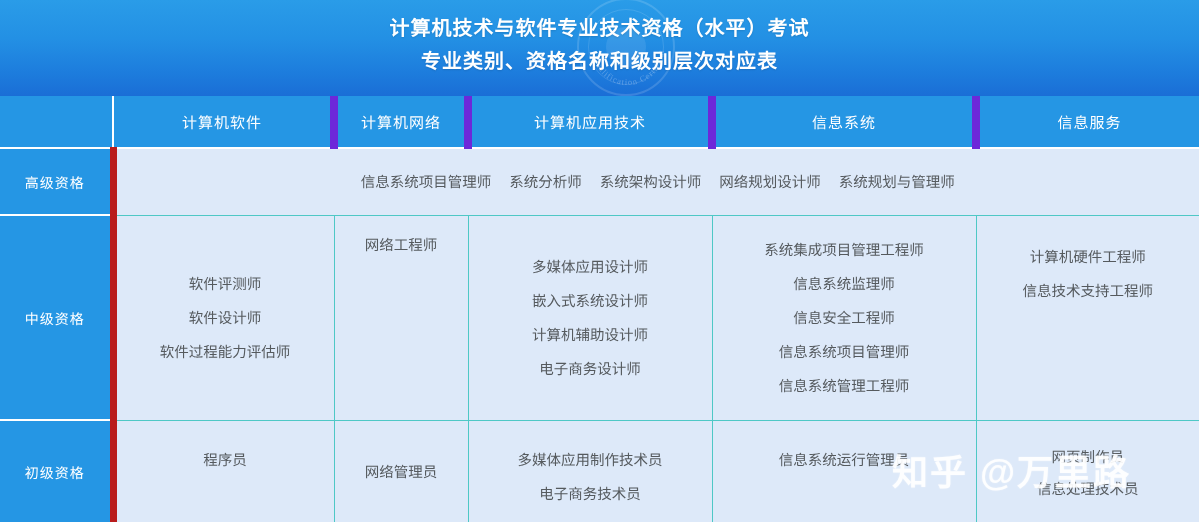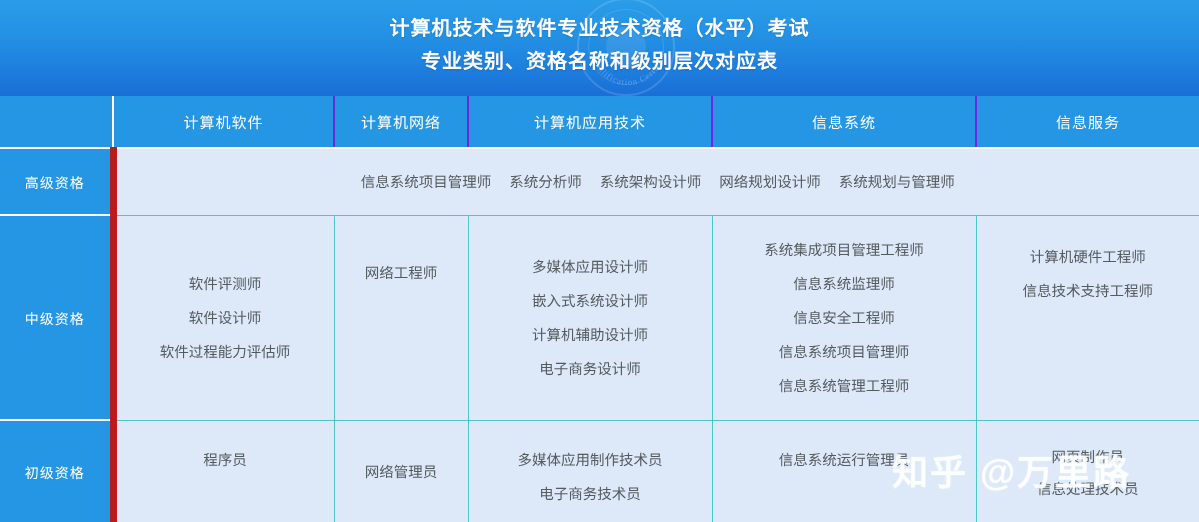--- a/index.html
+++ b/index.html
@@ -118,21 +118,21 @@
   }
 
   
   .colhead {
     background: #2596e4;
     color: #ffffff;
     font-size: 15px;
     height: 52px;
     text-align: center;
     font-weight: normal;
-    border-right: 2px solid #6d28d9;
+    border-right: 8px solid #6d28d9;
     border-bottom: 2px solid #ffffff;
     letter-spacing: 1px;
   }
   .colhead.corner {
     background: #2596e4;
     border-right: 2px solid #ffffff;
   }
   .colhead.last {
     border-right: none;
   }
@@ -250,21 +250,21 @@
         </td>
       </tr>
 
       <tr style="height:205px">
         <td class="rowhead">中级资格</td>
         <td class="cell">
           <div class="line">软件评测师</div>
           <div class="line">软件设计师</div>
           <div class="line">软件过程能力评估师</div>
         </td>
-        <td class="cell" style="vertical-align:top;padding-top:40px">
+        <td class="cell" style="vertical-align:top;padding-top:12px">
           <div class="line">网络工程师</div>
         </td>
         <td class="cell">
           <div class="line">多媒体应用设计师</div>
           <div class="line">嵌入式系统设计师</div>
           <div class="line">计算机辅助设计师</div>
           <div class="line">电子商务设计师</div>
         </td>
         <td class="cell">
           <div class="line">系统集成项目管理工程师</div>

